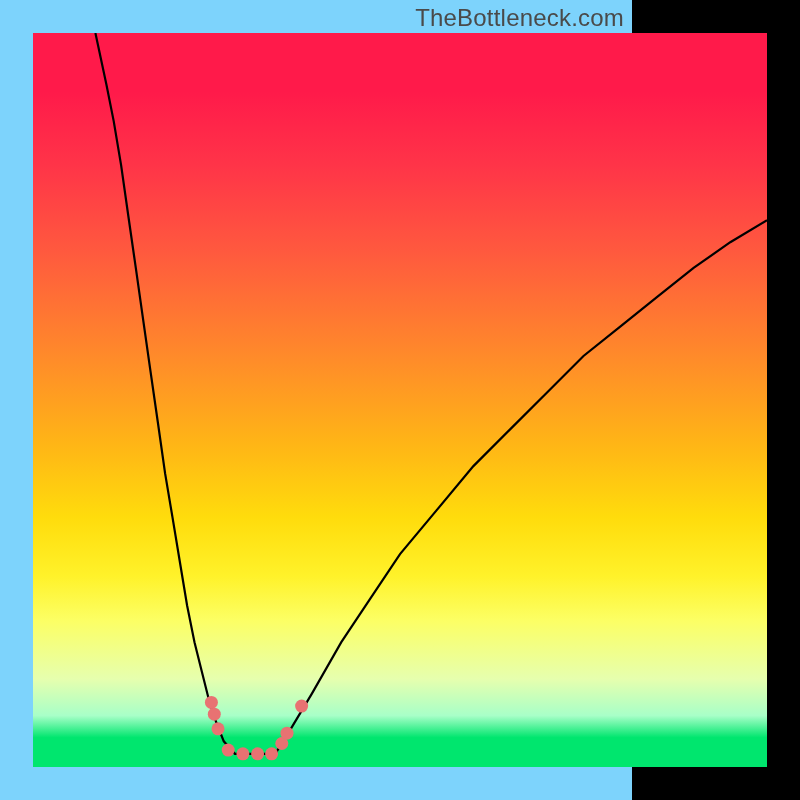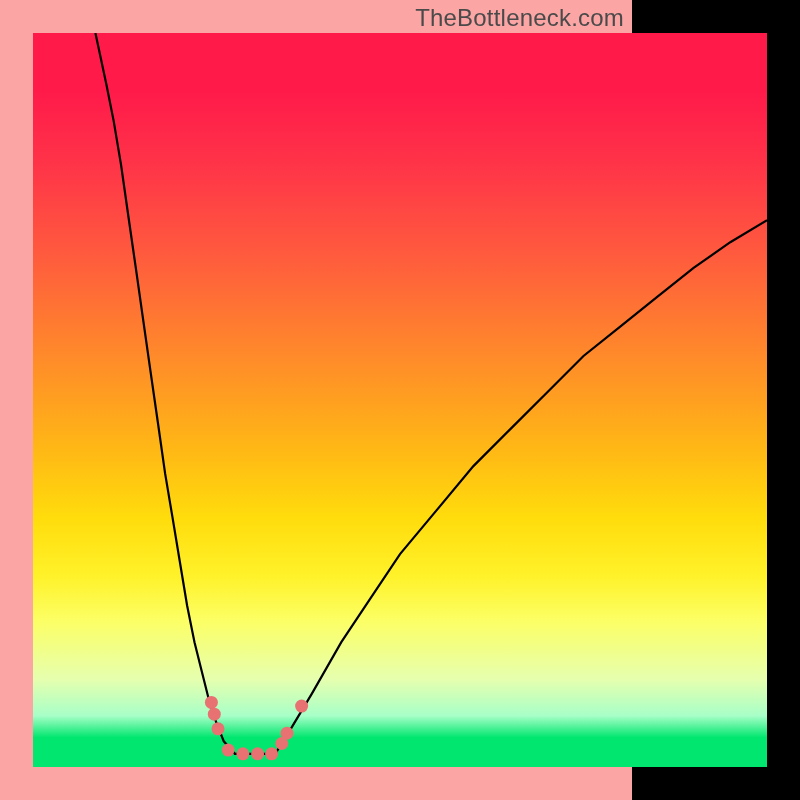--- a/index.html
+++ b/index.html
@@ -1,16 +1,16 @@
 <!DOCTYPE html>
 <html><head>
 <meta charset="utf-8">
 <style>
 html,body{margin:0;padding:0;width:800px;height:800px;overflow:hidden;background:#000;font-family:Arial,Helvetica,sans-serif}
-.frame{position:absolute;left:0;top:0;width:632px;height:800px;background:#fca5a5}
+.frame{position:absolute;left:0;top:0;width:632px;height:800px;background:#7dd3fc}
 .plot{position:absolute;left:33px;top:33px;width:734px;height:734px;overflow:hidden}
 .gradient{position:absolute;inset:0;background:linear-gradient(to bottom,
   #ff1a4a 0%,
   #ff1a4a 8%,
   #ff3448 18%,
   #ff5a3e 30%,
   #ff8a2a 44%,
   #ffb516 56%,
   #ffdc0c 66%,
   #fff22a 74%,

